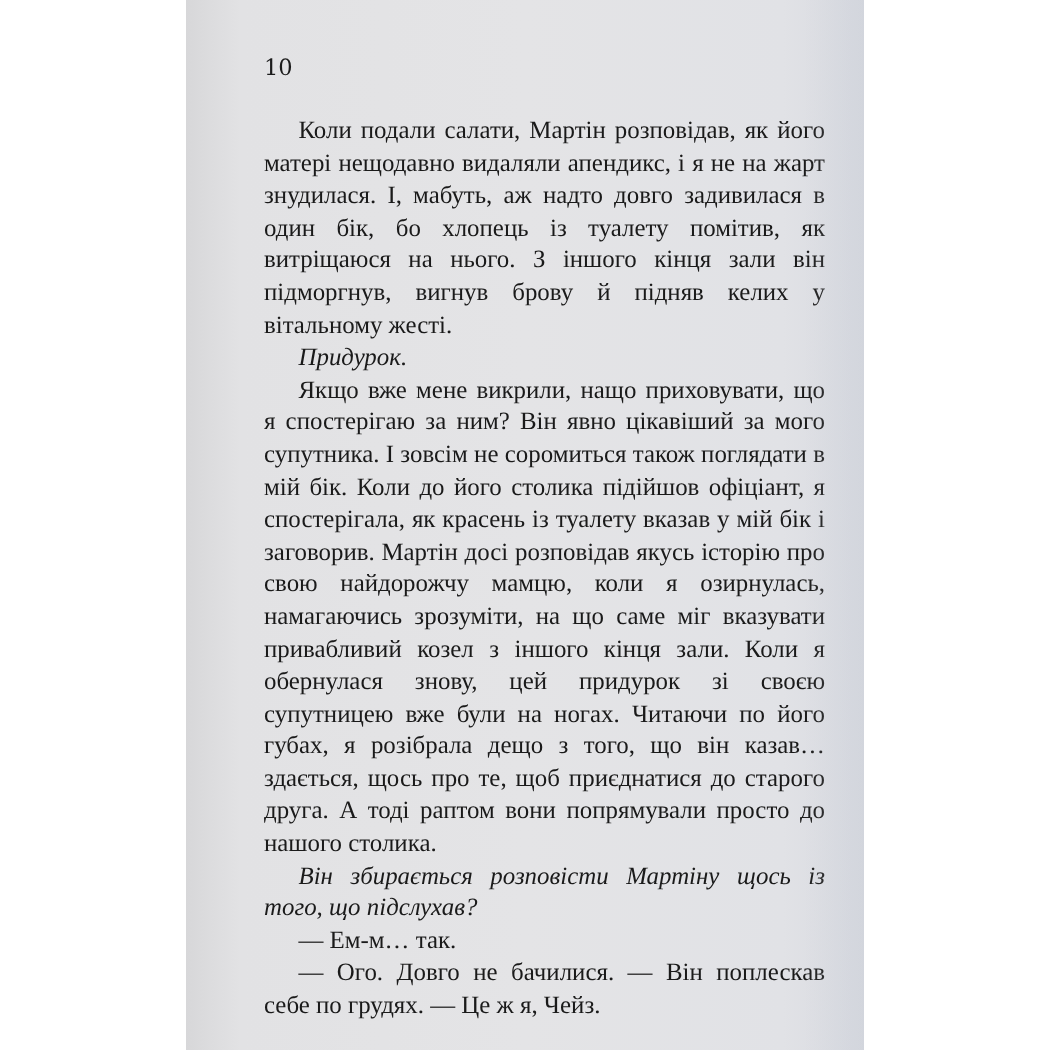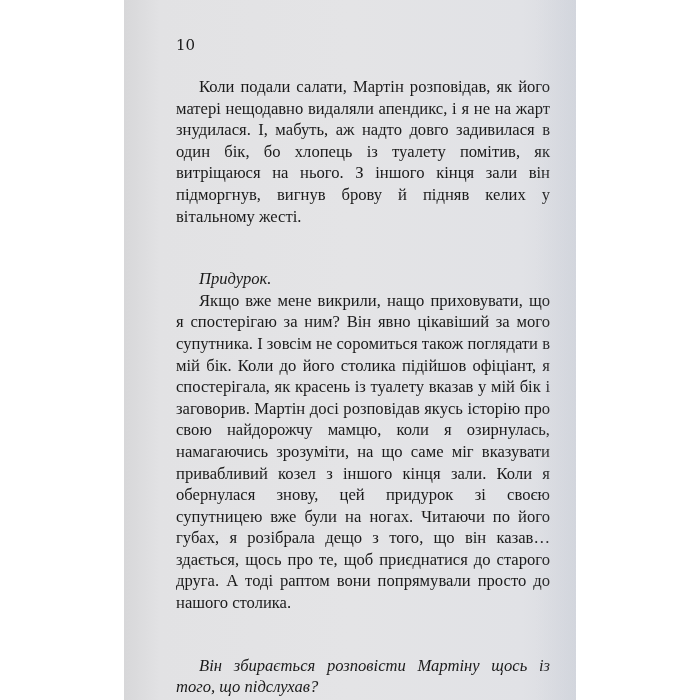--- a/index.html
+++ b/index.html
@@ -45,32 +45,32 @@
       line-height: 21.6px;
       color: #1a1a1a;
       text-align: justify;
     }
     .text p {
       margin: 0;
       text-indent: 23px;
     }
     .text p.italic {
       font-style: italic;
-      margin-top: 41px;
     }
     .text p.dialogue {
       text-indent: 23px;
     }
   </style>
 </head>
 <body>
 
 <div class="page">
   <div class="page-number">10</div>
   <div class="text">
     <p>Коли подали салати, Мартін розповідав, як його матері нещодавно видаляли апендикс, і я не на жарт знудилася. І, мабуть, аж надто довго задивилася в один бік, бо хлопець із туалету помітив, як витріщаюся на нього. З іншого кінця зали він підморгнув, вигнув брову й підняв келих у вітальному жесті.</p>
     <p class="italic">Придурок.</p>
     <p>Якщо вже мене викрили, нащо приховувати, що я спостерігаю за ним? Він явно цікавіший за мого супутника. І зовсім не соромиться також поглядати в мій бік. Коли до його столика підійшов офіціант, я спостерігала, як красень із туалету вказав у мій бік і заговорив. Мартін досі розповідав якусь історію про свою найдорожчу мамцю, коли я озирнулась, намагаючись зрозуміти, на що саме міг вказувати привабливий козел з іншого кінця зали. Коли я обернулася знову, цей придурок зі своєю супутницею вже були на ногах. Читаючи по його губах, я розібрала дещо з того, що він казав… здається, щось про те, щоб приєднатися до старого друга. А тоді раптом вони попрямували просто до нашого столика.</p>
     <p class="italic">Він збирається розповісти Мартіну щось із того, що підслухав?</p>
+    <p class="dialogue">— Ем-м… так.</p>
     <p class="dialogue">— Ого. Довго не бачилися. — Він поплескав себе по грудях. — Це ж я, Чейз.</p>
 
   </div>
 </div>
 
 </body></html>

